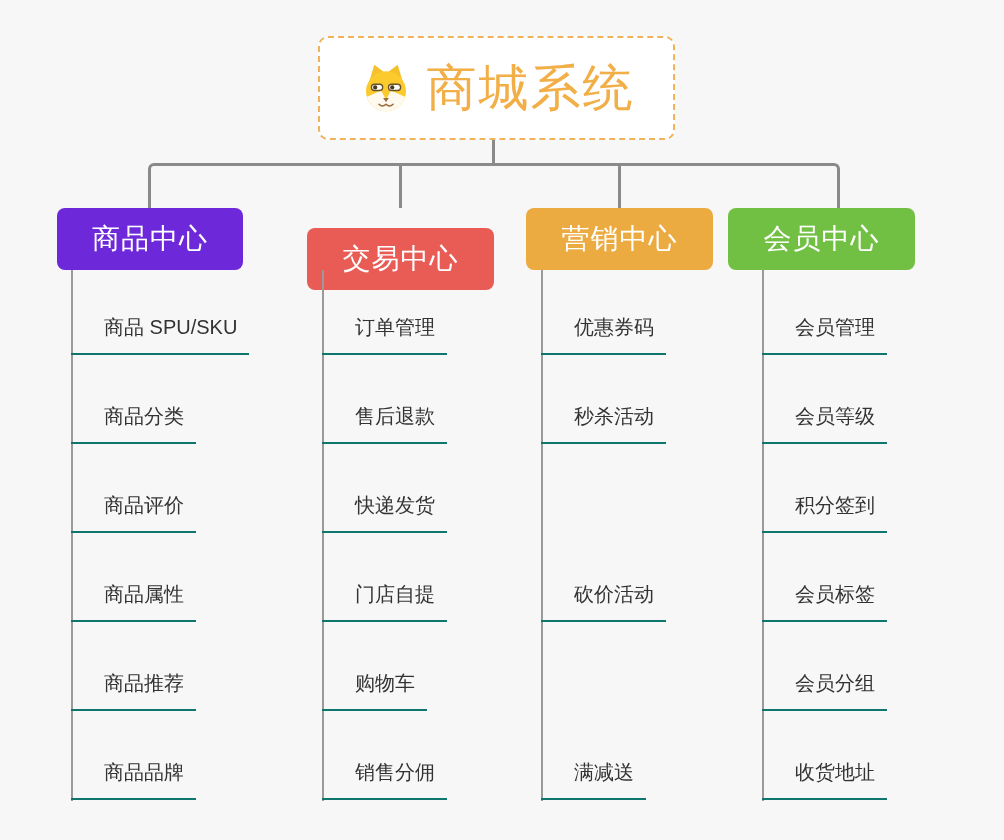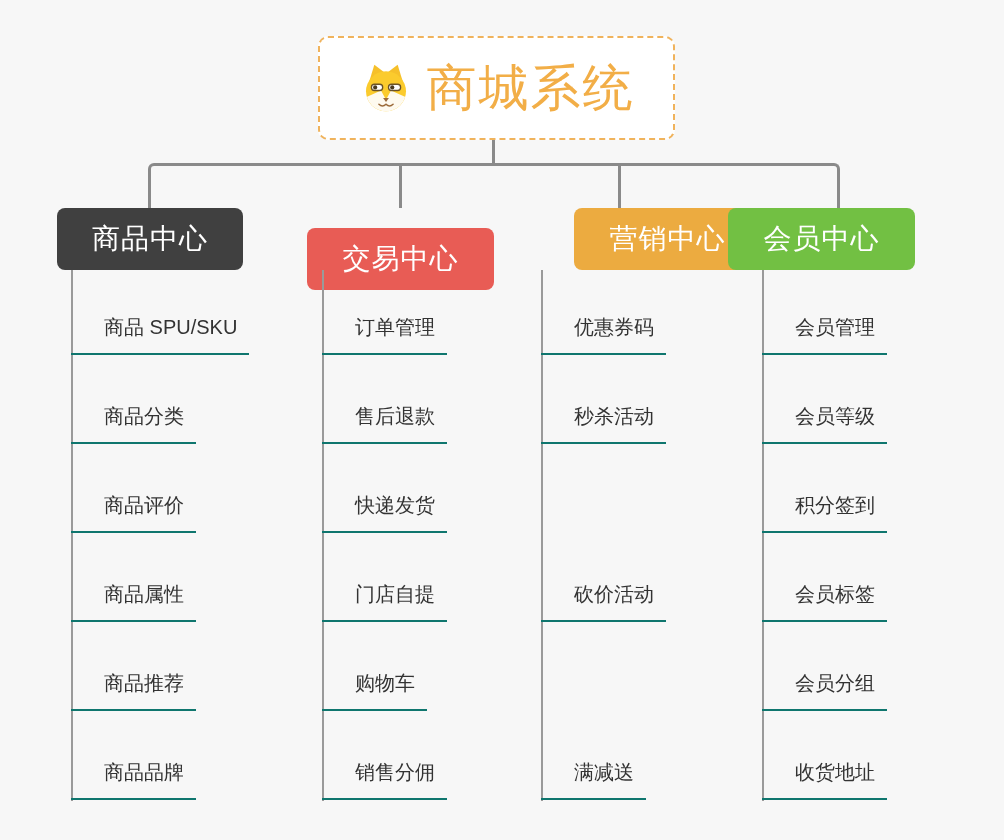--- a/index.html
+++ b/index.html
@@ -127,27 +127,27 @@
       <rect x="14.5" y="25.5" width="13.5" height="7.5" rx="3.6" fill="#ffffff" stroke="#6b5327" stroke-width="1.6"></rect>
       <circle cx="19" cy="29.3" r="2.5" fill="#4a3a1f"></circle>
       <rect x="35" y="25.5" width="14.5" height="7.5" rx="3.6" fill="#ffffff" stroke="#6b5327" stroke-width="1.6"></rect>
       <circle cx="39.5" cy="29.3" r="2.5" fill="#4a3a1f"></circle>
       <path d="M28.5,42 h7 l-3.5,4.8 z" fill="#9c6b3a"></path>
       <path d="M23.5,49.5 q4.2,4 8.5,0 q4.3,4 8.5,0" stroke="#9c6b3a" stroke-width="1.8" fill="none" stroke-linecap="round"></path>
     </svg>
     <span class="root-label">商城系统</span>
   </div>
 
-  <div class="branch-node branch-1" style="background-color: #404040;">
+  <div class="branch-node branch-1" style="background-color: #6d28d9;">
     <span>商品中心</span>
   </div>
   <div class="branch-node branch-2" style="background-color: rgb(232, 92, 85);">
     <span>交易中心</span>
   </div>
-  <div class="branch-node branch-3" style="background-color: rgb(236, 171, 64); margin-left: 48px;">
+  <div class="branch-node branch-3" style="background-color: rgb(236, 171, 64);">
     <span>营销中心</span>
   </div>
   <div class="branch-node branch-4" style="background-color: rgb(114, 192, 67);">
     <span>会员中心</span>
   </div>
 
   <div class="trunk trunk-1"></div>
   <div class="trunk trunk-2"></div>
   <div class="trunk trunk-3"></div>
   <div class="trunk trunk-4"></div>

